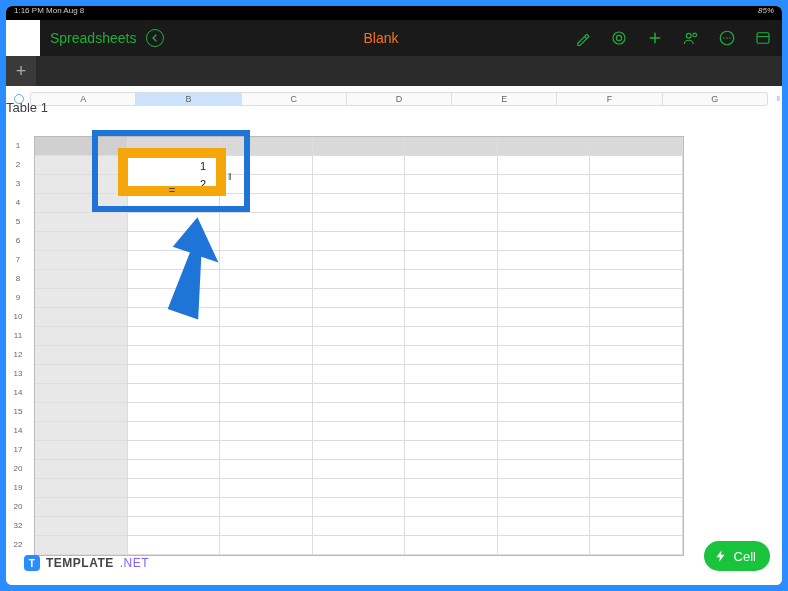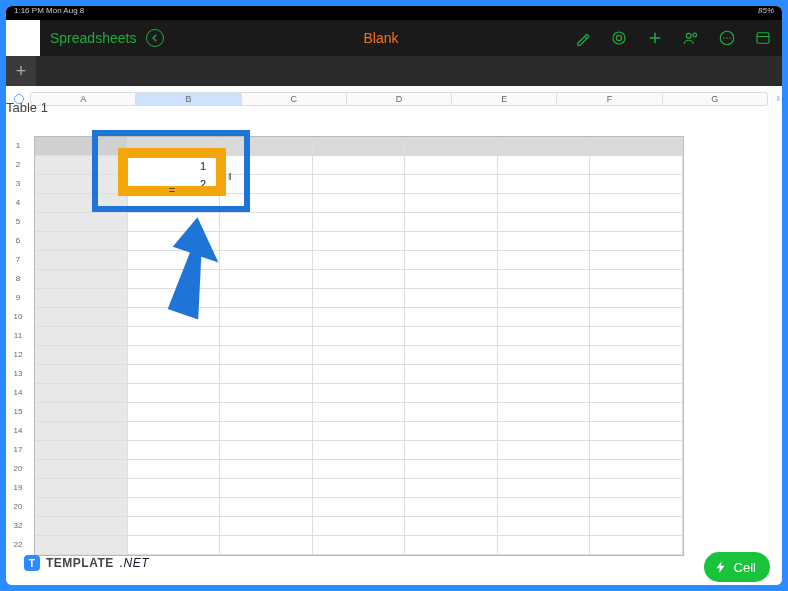--- a/index.html
+++ b/index.html
@@ -46,26 +46,26 @@
 
   
   .anno-outer { position: absolute; border: 6px solid #1f74d8; background: transparent; pointer-events: none; }
   .anno-inner { position: absolute; border: 10px solid #f5a60a; background: #fff; pointer-events: none; }
   .anno-inner .v { position: absolute; right: 10px; font-size: 11px; color: #222; }
   .anno-inner .eq { position: absolute; left: 50%; transform: translateX(-50%); bottom: -10px; font-size: 11px; color: #444; background:#f5a60a; width:100%; text-align:center; height:10px; line-height:8px;}
   .sel-handle { position: absolute; font-size: 9px; color: #555; pointer-events: none; }
 
   .arrow { position: absolute; pointer-events: none; }
 
-  .cell-button { position: absolute; right: 12px; bottom: 3px; background: #19c33c; color: #fff; border-radius: 16px; height: 30px; padding: 0 14px 0 10px; display: flex; align-items: center; gap: 6px; font-size: 13px; font-weight: 500; }
+  .cell-button { position: absolute; right: 12px; bottom: 14px; background: #19c33c; color: #fff; border-radius: 16px; height: 30px; padding: 0 14px 0 10px; display: flex; align-items: center; gap: 6px; font-size: 13px; font-weight: 500; }
   .cell-button svg { width: 14px; height: 14px; }
 
   .watermark { position: absolute; left: 18px; bottom: 14px; display: flex; align-items: center; gap: 6px; font-size: 12px; font-weight: 700; color: #444; letter-spacing: .5px; }
   .watermark .wm-icon { width: 16px; height: 16px; background: #2a8cff; border-radius: 4px; display: flex; align-items: center; justify-content: center; color: #fff; font-size: 10px; font-weight: 800; }
-  .watermark .net { font-weight: 400; color: #0f172a; font-style: italic; }
+  .watermark .net { font-weight: 400; color: #8b5cf6; }
 </style>
 </head>
 <body>
 
 <div class="frame">
   <div class="device">
 
     <div class="statusbar">
       <span>1:16 PM   Mon Aug 8</span>
       <span class="sb-right">85%</span>

